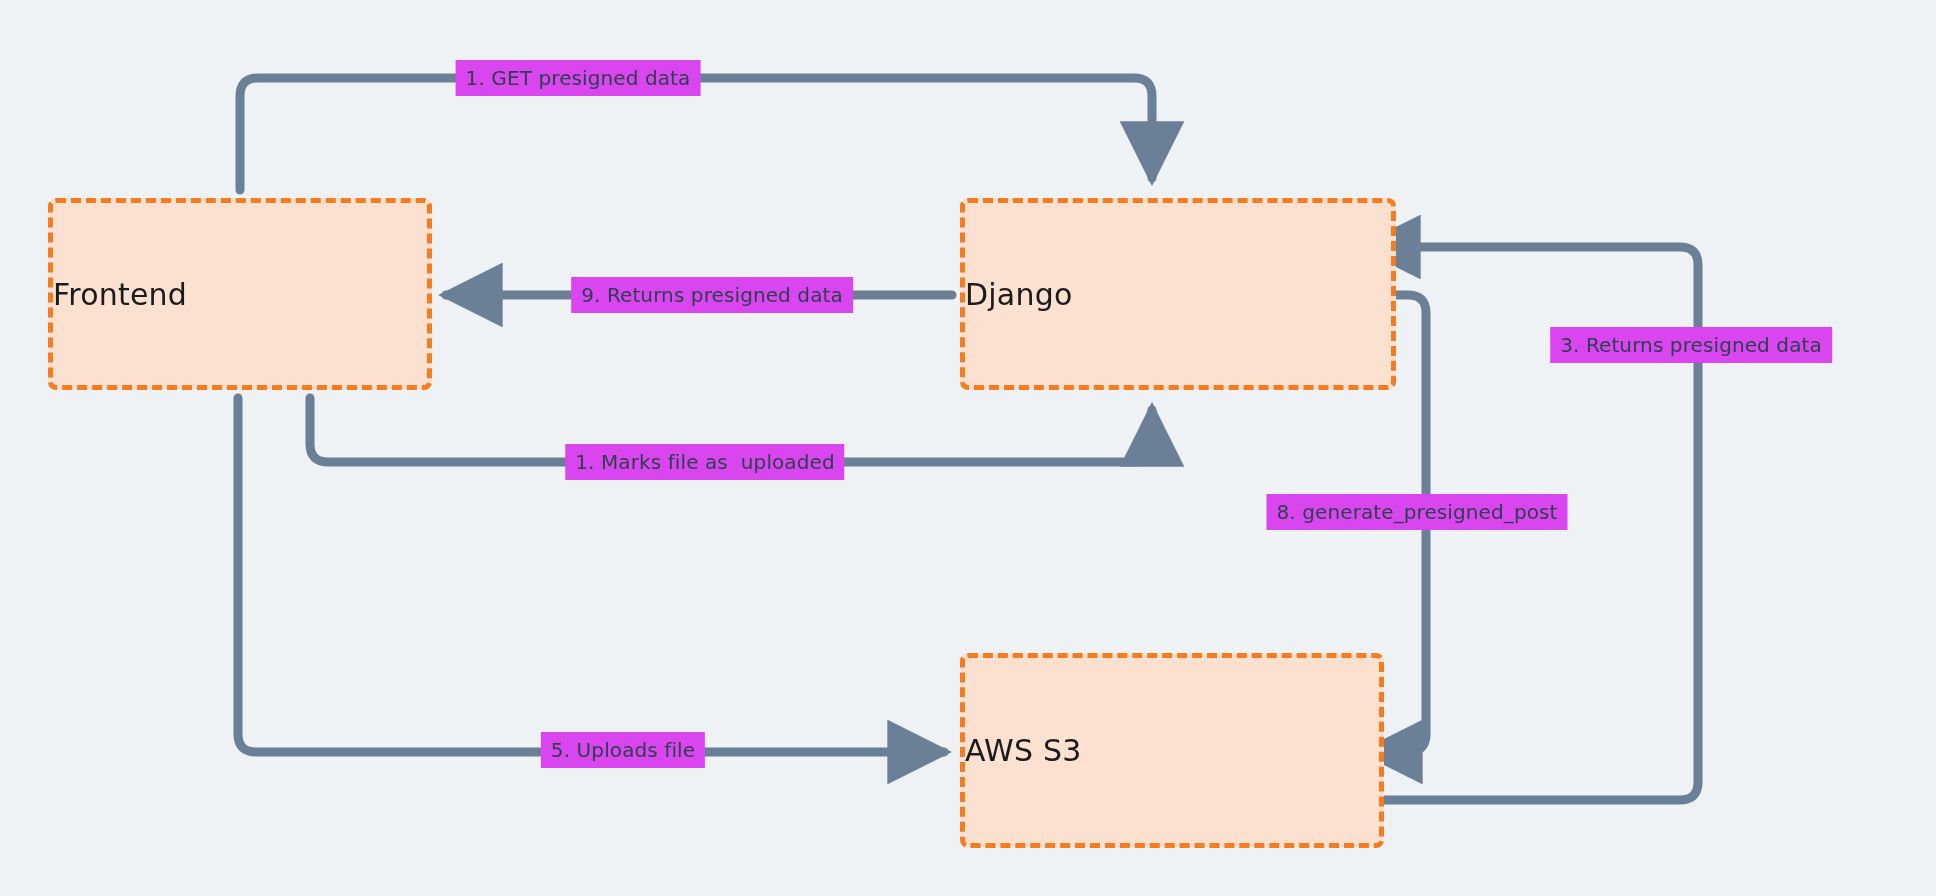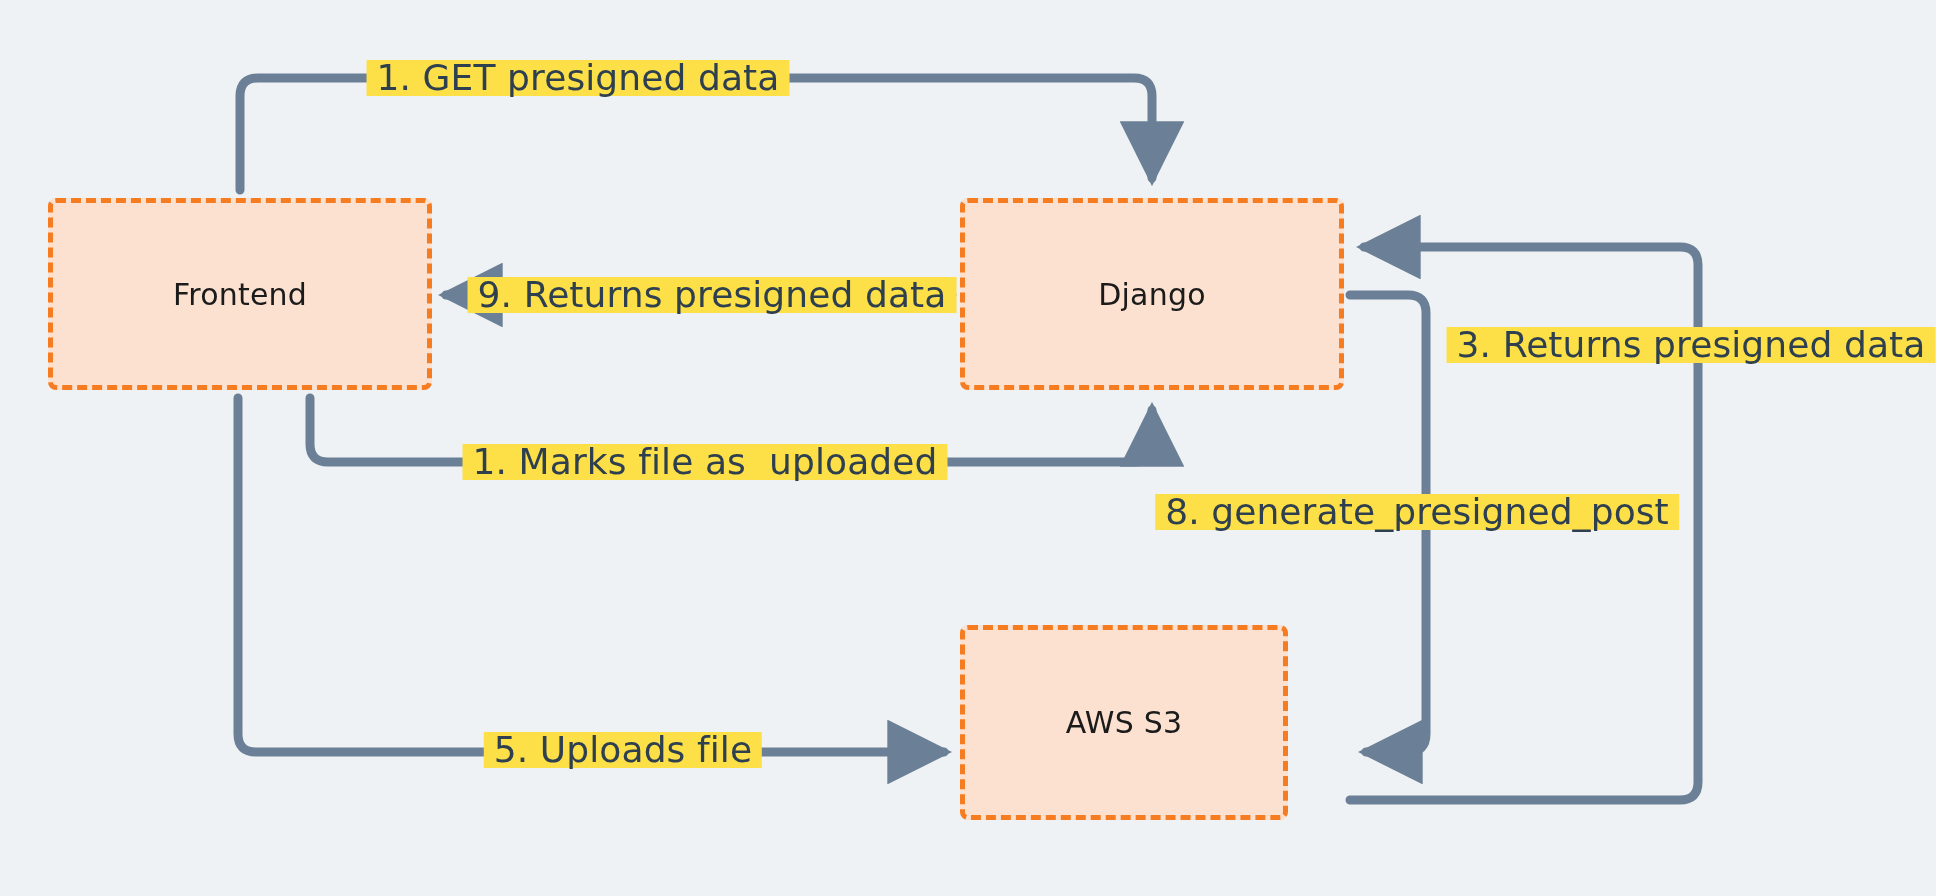--- a/index.html
+++ b/index.html
@@ -27,36 +27,35 @@
     height: 896px;
   }
   .node {
     position: absolute;
     box-sizing: border-box;
     background: #fce1d0;
     border: 5px dashed #f57c20;
     border-radius: 8px;
     display: flex;
     align-items: center;
-    justify-content: center;
   }
   .node-label {
     font-size: 30px;
     color: #1b1b1b;
     font-family: "DejaVu Sans", "Liberation Sans", sans-serif;
     letter-spacing: 0.2px;
     white-space: pre;
   }
   .edge-label {
     position: absolute;
-    font-size: 36px;
+    font-size: 20px;
     color: #2e3f4f;
     font-family: "DejaVu Sans", "Liberation Sans", sans-serif;
     white-space: pre;
-    background: #fde047;
+    background: #d946ef;
     padding: 0 10px;
     line-height: 36px;
     transform: translate(-50%, -50%);
     letter-spacing: 0.1px;
   }
 </style>
 </head>
 <body>
 
 <div id="diagram-root">
@@ -81,25 +80,25 @@
       <path d="M 238 398 L 238 734 Q 238 752 256 752 L 944 752" marker-end="url(#arrow)"></path>
 
       <path d="M 310 398 L 310 444 Q 310 462 328 462 L 1134 462 Q 1152 462 1152 444 L 1152 410" marker-end="url(#arrow)"></path>
     </g>
   </svg>
 
   <div class="node" style="left:48px; top:198px; width:384px; height:192px;">
     <span class="node-label">Frontend</span>
   </div>
 
-  <div class="node" style="left:960px; top:198px; width:384px; height:192px;">
+  <div class="node" style="left:960px; top:198px; width:436px; height:192px;">
     <span class="node-label">Django</span>
   </div>
 
-  <div class="node" style="left:960px; top:625px; width:328px; height:195px;">
+  <div class="node" style="left:960px; top:653px; width:424px; height:195px;">
     <span class="node-label">AWS S3</span>
   </div>
 
   <div class="edge-label" style="left:578px; top:78px;">1. GET presigned data</div>
 
   <div class="edge-label" style="left:1417px; top:512px;">8. generate_presigned_post</div>
 
   <div class="edge-label" style="left:1691px; top:345px;">3. Returns presigned data</div>
 
   <div class="edge-label" style="left:712px; top:295px;">9. Returns presigned data</div>

